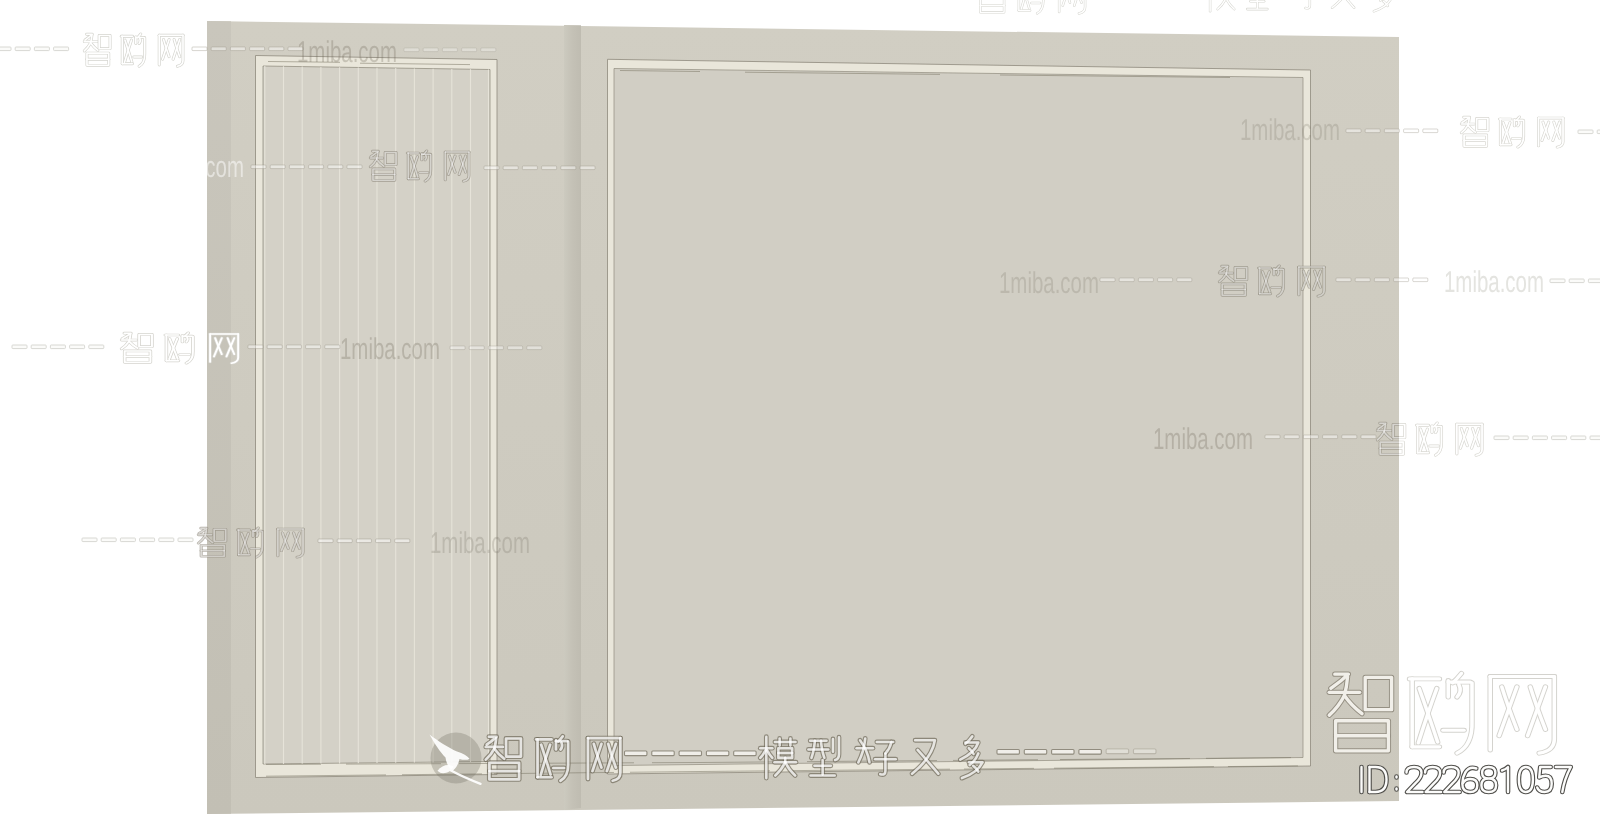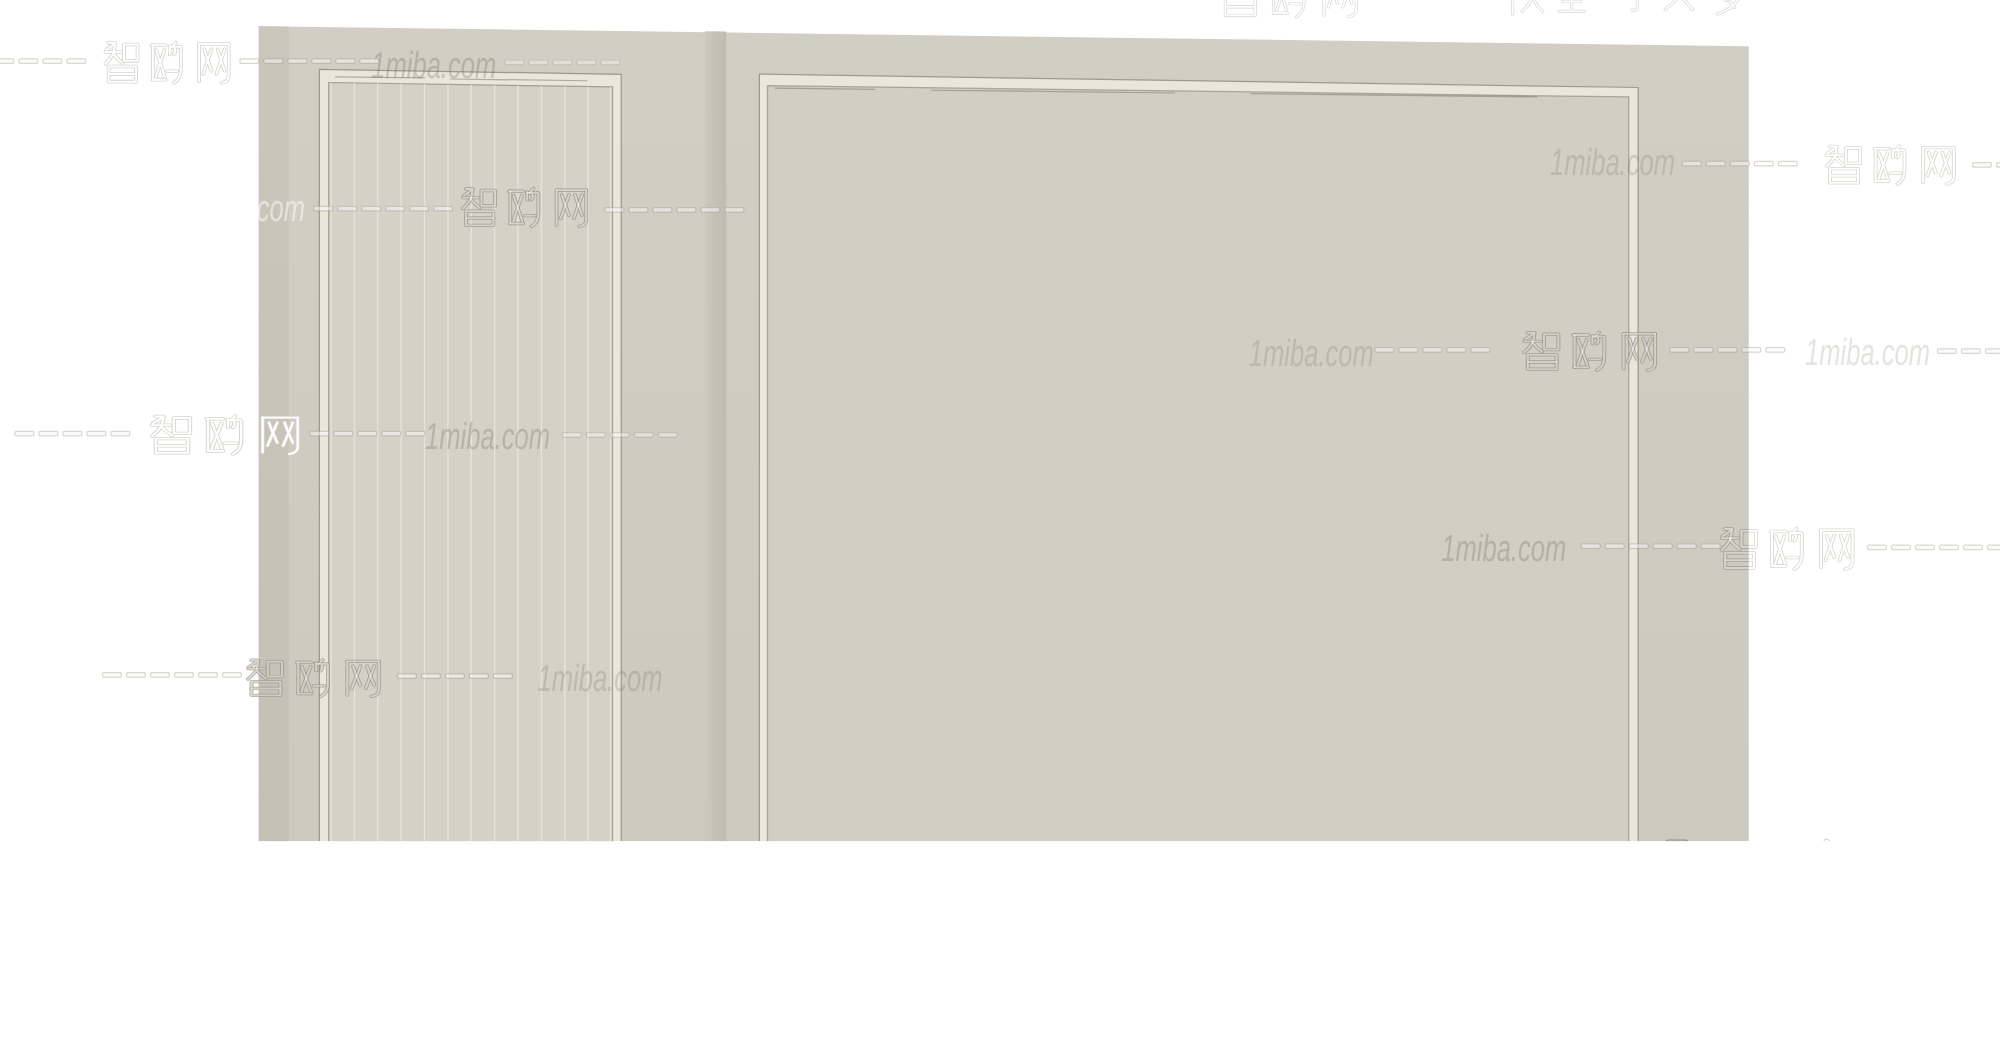--- a/index.html
+++ b/index.html
@@ -1,16 +1,16 @@
 <!DOCTYPE html>
 <html><head>
 <meta charset="utf-8">
 <style>
   html,body{margin:0;padding:0;background:#ffffff;}
-  .stage{position:relative;width:1600px;height:673px;overflow:hidden;background:#ffffff;font-family:"Liberation Sans",sans-serif;font-style:italic;}
+  .stage{position:relative;width:1600px;height:836px;overflow:hidden;background:#ffffff;font-family:"Liberation Sans",sans-serif;}
   text{font-family:"Liberation Sans",sans-serif;text-rendering:geometricPrecision;}
 </style>
 </head>
 <body>
 <div class="stage">
 <svg width="1600" height="836" viewBox="0 0 1600 836">
 <defs>
   <linearGradient id="faceG" x1="0" y1="0" x2="0" y2="1">
     <stop offset="0" stop-color="#d1cec3"></stop>
     <stop offset="1" stop-color="#cbc8bd"></stop>

